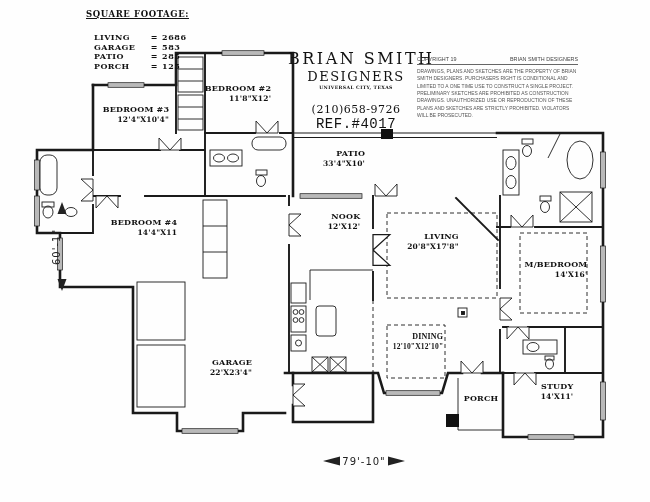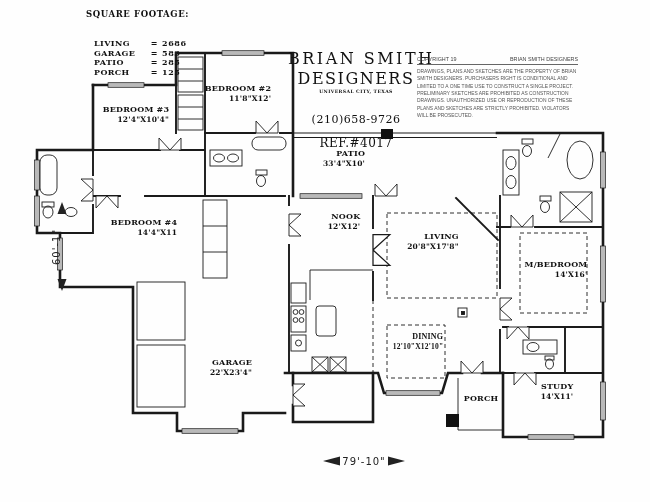--- a/index.html
+++ b/index.html
@@ -3,33 +3,33 @@
 <meta charset="utf-8">
 <style>
   html,body{margin:0;padding:0;}
   body{width:650px;height:502px;background:#fefefe;overflow:hidden;
        font-family:"DejaVu Serif", serif;color:#111;}
   #sheet{position:relative;width:650px;height:502px;background:#fefefe;}
   #plan-svg{position:absolute;left:0;top:0;}
 
   
   .sqft{position:absolute;left:86px;top:9px;width:115px;font-weight:bold;}
-  .sqft-title{font-size:8.5px;letter-spacing:.6px;margin-bottom:20px;}
+  .sqft-title{font-size:8.5px;letter-spacing:.6px;text-decoration:underline;margin-bottom:14px;}
   .sqft-row{display:flex;font-size:8px;line-height:9.5px;}
   .sqft-row .l{width:52px;padding-left:8px;letter-spacing:.4px;}
   .sqft-row .e{width:16px;text-align:center;}
   .sqft-row .v{width:32px;letter-spacing:.6px;}
 
   
   .tblock{position:absolute;left:288px;top:49px;width:136px;text-align:center;}
   .tb-name{font-size:16px;letter-spacing:2.5px;white-space:nowrap;}
-  .tb-sub{font-size:16px;letter-spacing:1.5px;margin-top:1px;}
+  .tb-sub{font-size:13px;letter-spacing:1.5px;margin-top:1px;}
   .tb-city{font-size:4.6px;font-weight:bold;letter-spacing:.4px;margin-top:1px;}
-  .tb-phone{font-size:11px;margin-top:19px;letter-spacing:.5px;}
-  .tb-ref{font-size:12px;margin-top:10px;letter-spacing:.5px;}
+  .tb-phone{font-size:11px;margin-top:13px;letter-spacing:.5px;}
+  .tb-ref{font-size:14px;margin-top:0;letter-spacing:.5px;font-family:Liberation Mono, monospace;}
 
   
   .cpy{position:absolute;left:417px;top:56px;width:161px;color:#555;
        font-family:"Liberation Sans", sans-serif;}
   .cpy-head{display:flex;justify-content:space-between;font-size:5.4px;
             color:#444;border-bottom:1px solid #666;padding-bottom:2px;}
   .cpy-body{margin-top:3px;font-size:4.9px;line-height:1.5;text-align:left;}
 
   
   .rlabel{position:absolute;transform:translate(-50%,-50%);text-align:right;

